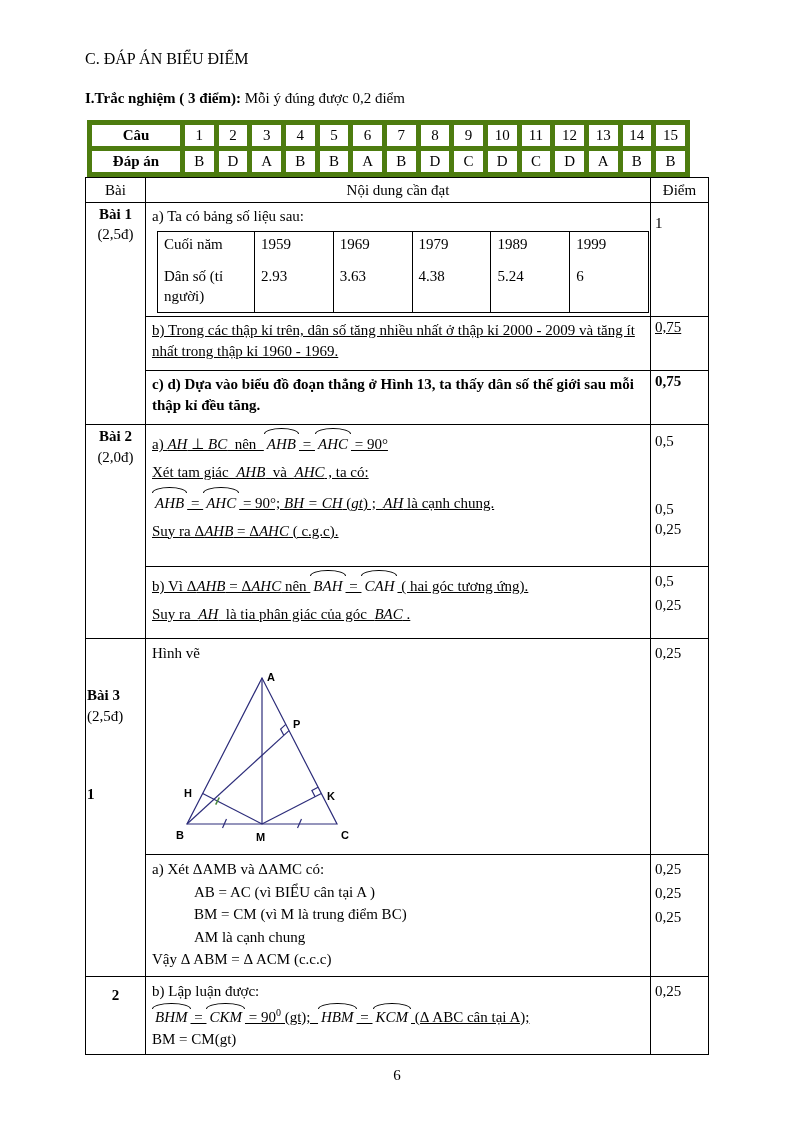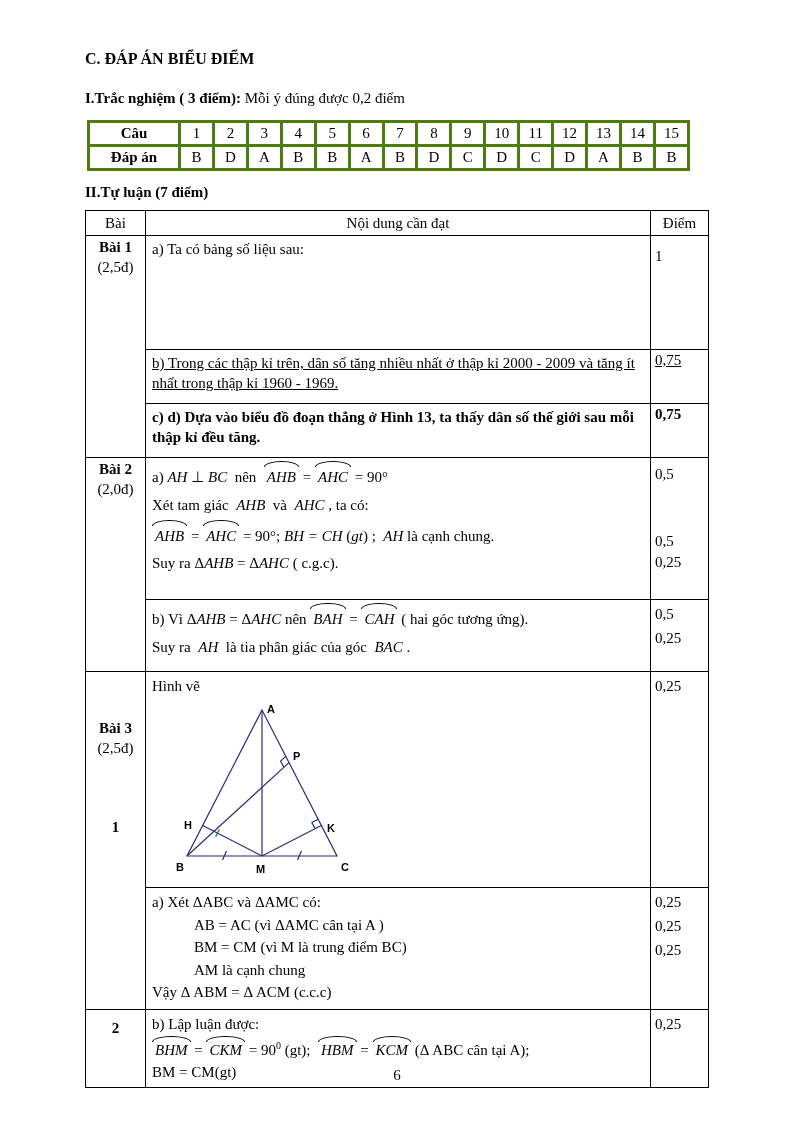--- a/index.html
+++ b/index.html
@@ -3,55 +3,55 @@
 <meta charset="utf-8">
 <style>
   html,body { margin:0; padding:0; background:#9a9a9a; }
   .page {
     width:794px; height:1122px; box-sizing:border-box; margin:0 auto;
     background:#fff; position:relative; color:#000;
     font-family:"Liberation Serif", serif; font-size:15px;
     padding:46px 86px 0 85px;
   }
   .b { font-weight:bold; }
-  .title { font-size:16px; font-weight:bold; margin:4px 0 22px 0; }
+  .title { font-size:16px; font-weight:normal; margin:4px 0 22px 0; }
   .s1-head { margin:0 0 13px 0; }
   .s2-head { font-weight:bold; margin:13px 0 9px 0; }
 
   
   .mc-table { border-collapse:collapse; table-layout:fixed; width:603px; margin-left:2px; }
-  .mc-table td { border:3px solid #4d7c0f; text-align:center; height:21px; padding:0 1px; overflow:hidden; }
+  .mc-table td { border:5px solid #4d7c0f; text-align:center; height:21px; padding:0 1px; overflow:hidden; }
   .mc-table .lbl { width:86px; font-weight:bold; }
 
   
   .essay { border-collapse:collapse; table-layout:fixed; width:623px; }
   .essay td { border:1px solid #000; vertical-align:top; }
   .col-bai { width:60px; } .col-nd { width:505px; } .col-diem { width:58px; }
   .essay .hdr td { text-align:center; font-weight:normal; vertical-align:middle; height:22px; }
 
   .r-b1a { height:114px;margin-top:8px; } .r-b1b { height:54px;text-decoration:underline; } .r-b1c { height:54px;font-weight:bold; }
   .r-b2a { height:142px; } .r-b2b { height:72px; }
   .r-b3f { height:216px; } .r-b3a { height:122px; } .r-b3b { height:74px; }
 
   .bai-cell { text-align:center; vertical-align:middle; line-height:1.35; }
-  .bai3-cell { text-align:center; vertical-align:top; padding-top:46px; line-height:1.35; }
+  .bai3-cell { text-align:left; vertical-align:top; padding-top:46px; line-height:1.35; }
   .sub-num { margin-top:58px; font-weight:bold; }
   .bai2-sub-cell { text-align:center; vertical-align:top; padding-top:10px; font-weight:bold; }
 
   .content-cell { padding:3px 6px; line-height:1.35; }
   .score-cell { padding:2px 4px; text-align:left; }
   .v-top { vertical-align:top; padding-top:12px; }
   .v-bot { vertical-align:bottom; padding-bottom:0; }
   .v-mid { vertical-align:middle; }
   .v-mid div { line-height:1.6; }
   .s-b2a { vertical-align:top; padding-top:6px; }
   .s-b2a div { line-height:1.35; }
   .s-b2a div.g2 { margin-top:47px; }
 
-  .mline { white-space:pre-wrap; line-height:1.85; }
+  .mline { white-space:pre-wrap; line-height:1.85;text-decoration:underline; }
   .mline.tight { line-height:1.5; }
   .plain15 { line-height:1.5; }
   .it { font-style:italic; }
   .hat { font-style:italic; position:relative; display:inline-block; padding:3px 3px 0 3px; }
   .hat::before {
     content:""; position:absolute; left:0; right:0; top:0; height:5px;
     border:solid #000; border-width:1.3px 1px 0 1px;
     border-radius:50% 50% 0 0 / 100% 100% 0 0;
   }
   .sup { vertical-align:super; font-size:10px; line-height:0; }
@@ -113,21 +113,20 @@
       <td>D</td>
       <td>C</td>
       <td>D</td>
       <td>A</td>
       <td>B</td>
       <td>B</td>
     </tr>
   </tbody>
     </table>
 
-  <div class="s2-head">II.Tự luận (7 điểm)</div>
 
   <table class="essay">
     <colgroup>
         <col class="col-bai">
         <col class="col-nd">
         <col class="col-diem">
       </colgroup>
 
     <tbody>
         <tr class="hdr">
@@ -136,20 +135,40 @@
       <td>Điểm</td>
     </tr>
 
     <tr class="r-b1a">
       <td rowspan="3" class="bai-cell">
         <div class="b">Bài 1</div>
         <div>(2,5đ)</div>
       </td>
       <td class="content-cell">
         <div>a) Ta có bảng số liệu sau:</div>
+        <table class="inner-table">
+          <tbody>
+                <tr class="ri1">
+            <td class="c0">Cuối năm</td>
+            <td>1959</td>
+            <td>1969</td>
+            <td>1979</td>
+            <td>1989</td>
+            <td>1999</td>
+          </tr>
+          <tr class="ri2">
+            <td class="c0">Dân số (tỉ người)</td>
+            <td>2.93</td>
+            <td>3.63</td>
+            <td>4.38</td>
+            <td>5.24</td>
+            <td>6</td>
+          </tr>
+        </tbody>
+            </table>
       </td>
       <td class="score-cell v-top">
             <div>1</div>
           </td>
     </tr>
 
     <tr class="r-b1b">
       <td class="content-cell">
             <div>b) Trong các thập kỉ trên, dân số tăng nhiều nhất ở thập kỉ 2000 - 2009 và tăng ít nhất trong thập kỉ 1960 - 1969.</div>
           </td>
@@ -230,22 +249,22 @@
           </g>
         </svg>
       </td>
       <td class="score-cell v-mid">
             <div>0,25</div>
           </td>
     </tr>
 
     <tr class="r-b3a">
       <td class="content-cell">
-        <div class="plain15">a) Xét ΔABC và ΔAMC có:</div>
-        <div class="plain15 indent">AB = AC (vì ΔAMC cân tại A )</div>
+        <div class="plain15">a) Xét ΔAMB và ΔAMC có:</div>
+        <div class="plain15 indent">AB = AC (vì BIỂU cân tại A )</div>
         <div class="plain15 indent">BM = CM (vì M là trung điểm BC)</div>
         <div class="plain15 indent">AM là cạnh chung</div>
         <div class="plain15">Vậy Δ ABM = Δ ACM (c.c.c)</div>
       </td>
       <td class="score-cell v-mid">
         <div>0,25</div>
         <div>0,25</div>
         <div>0,25</div>
       </td>
     </tr>

